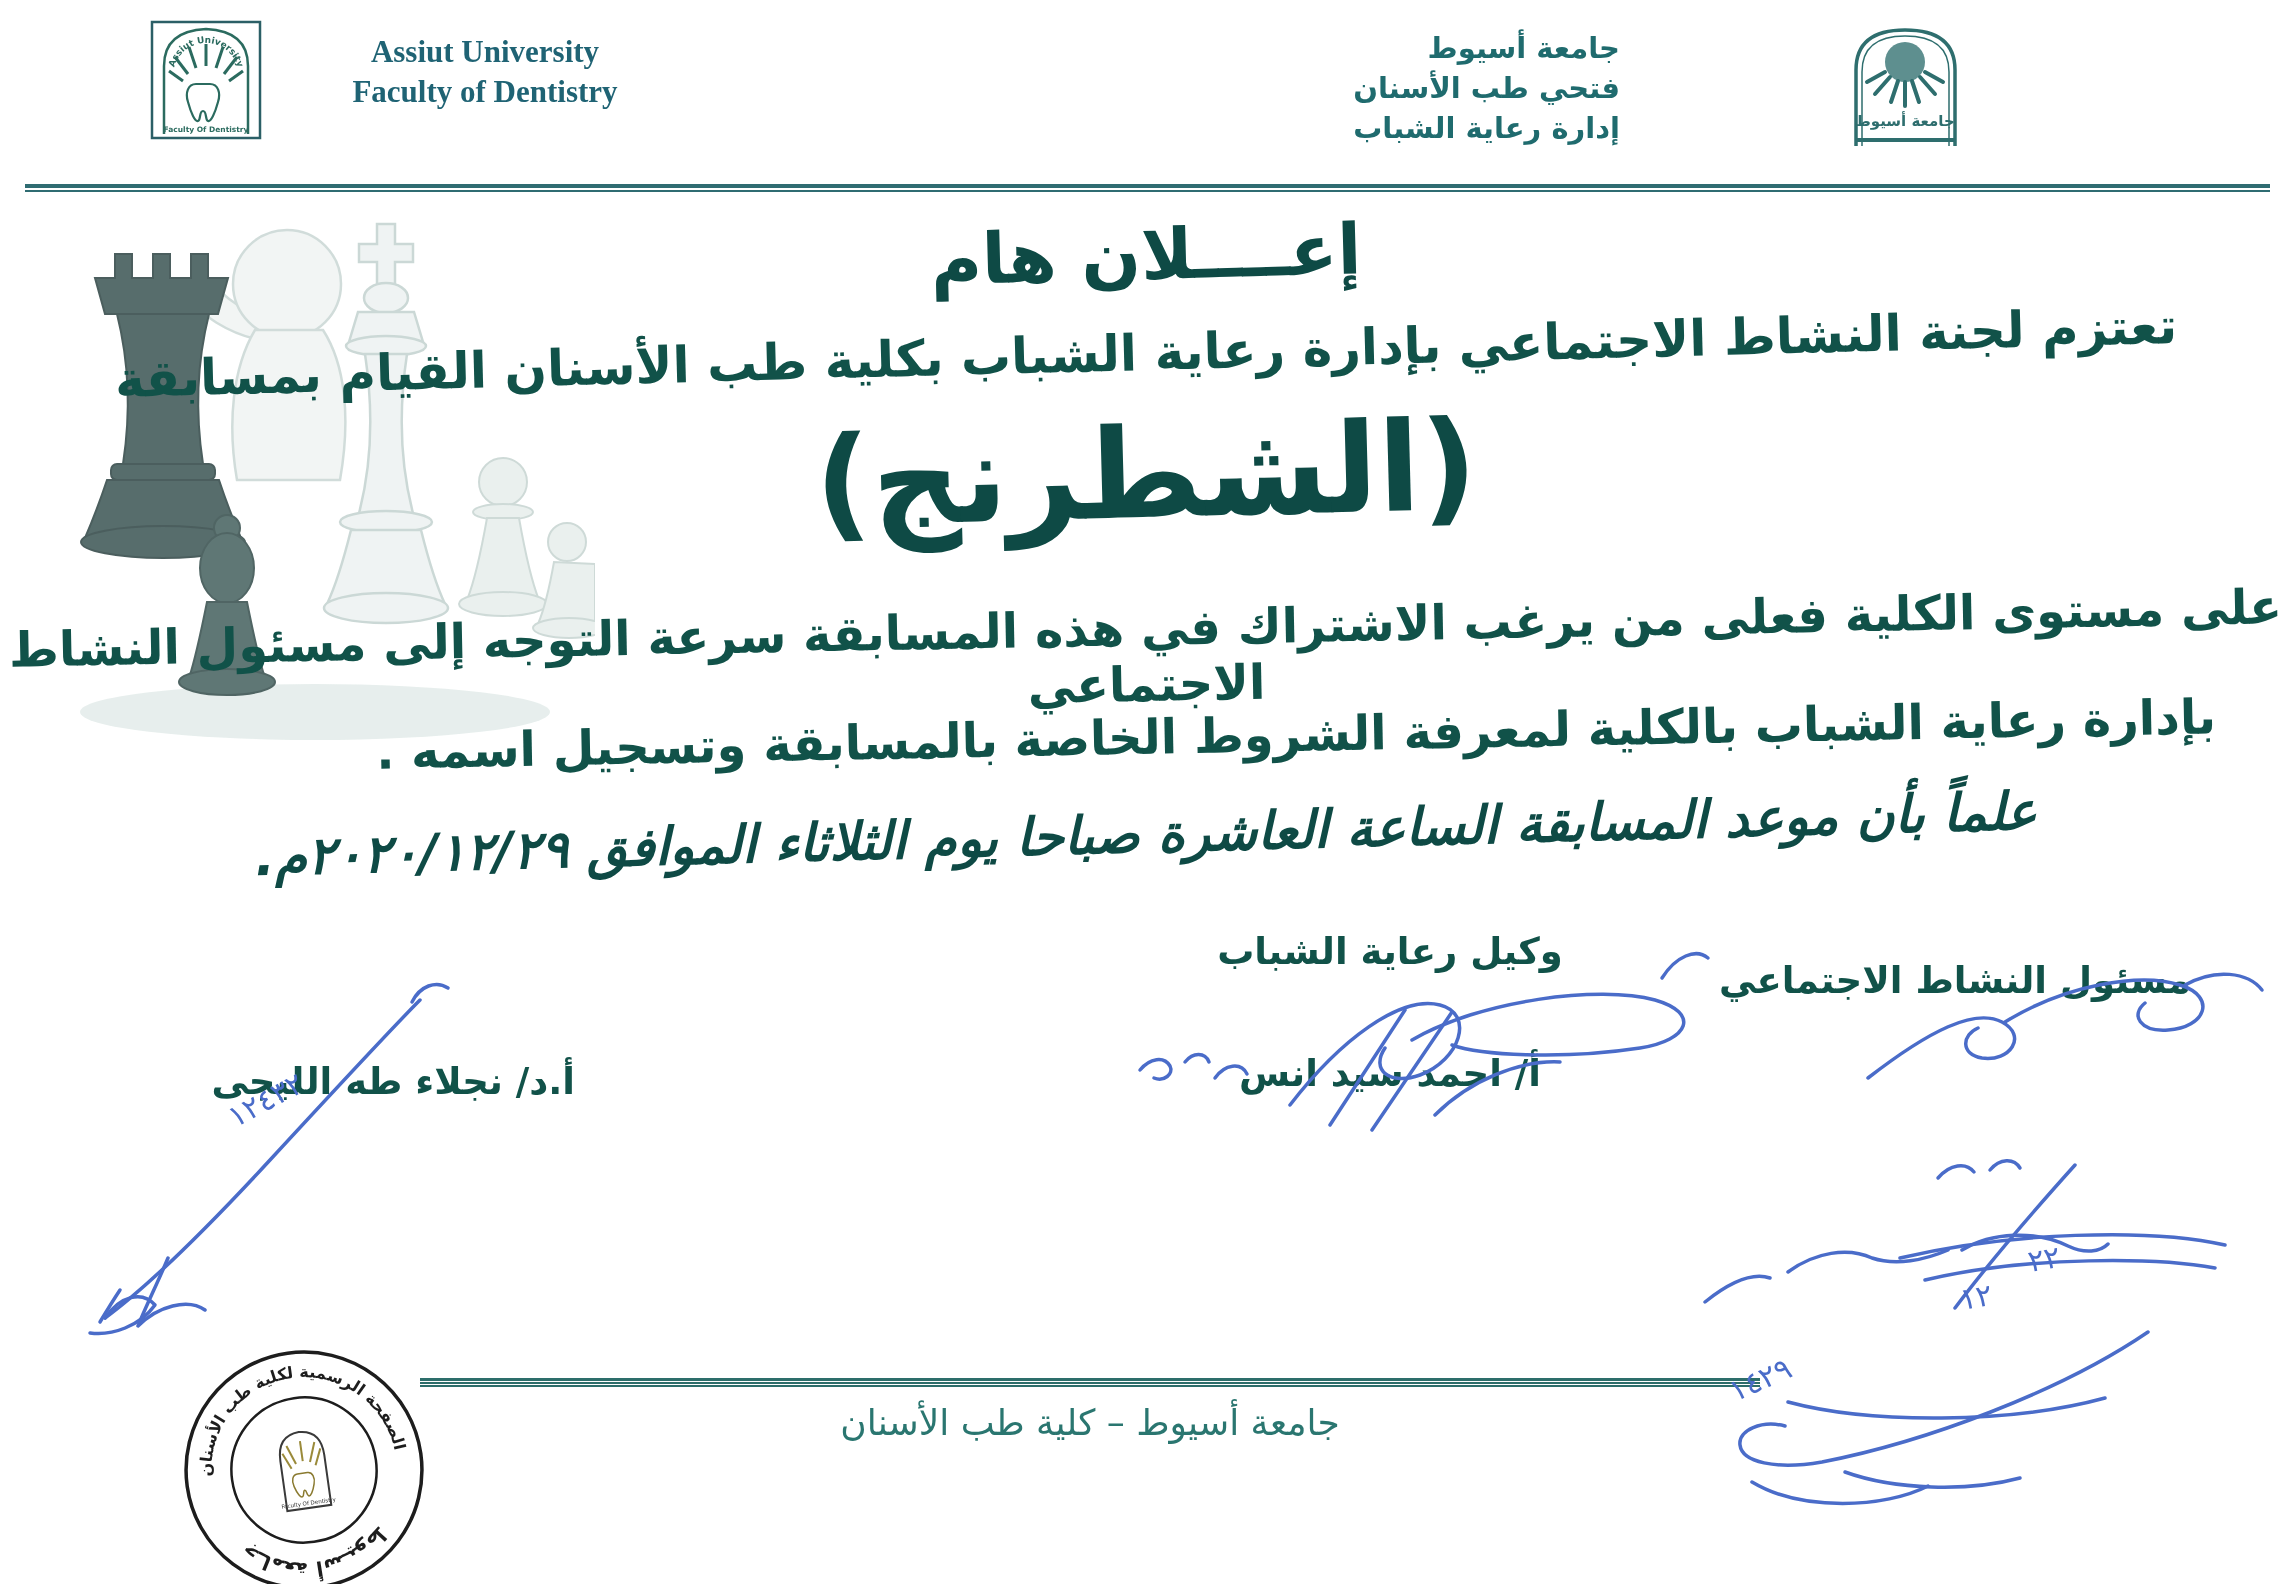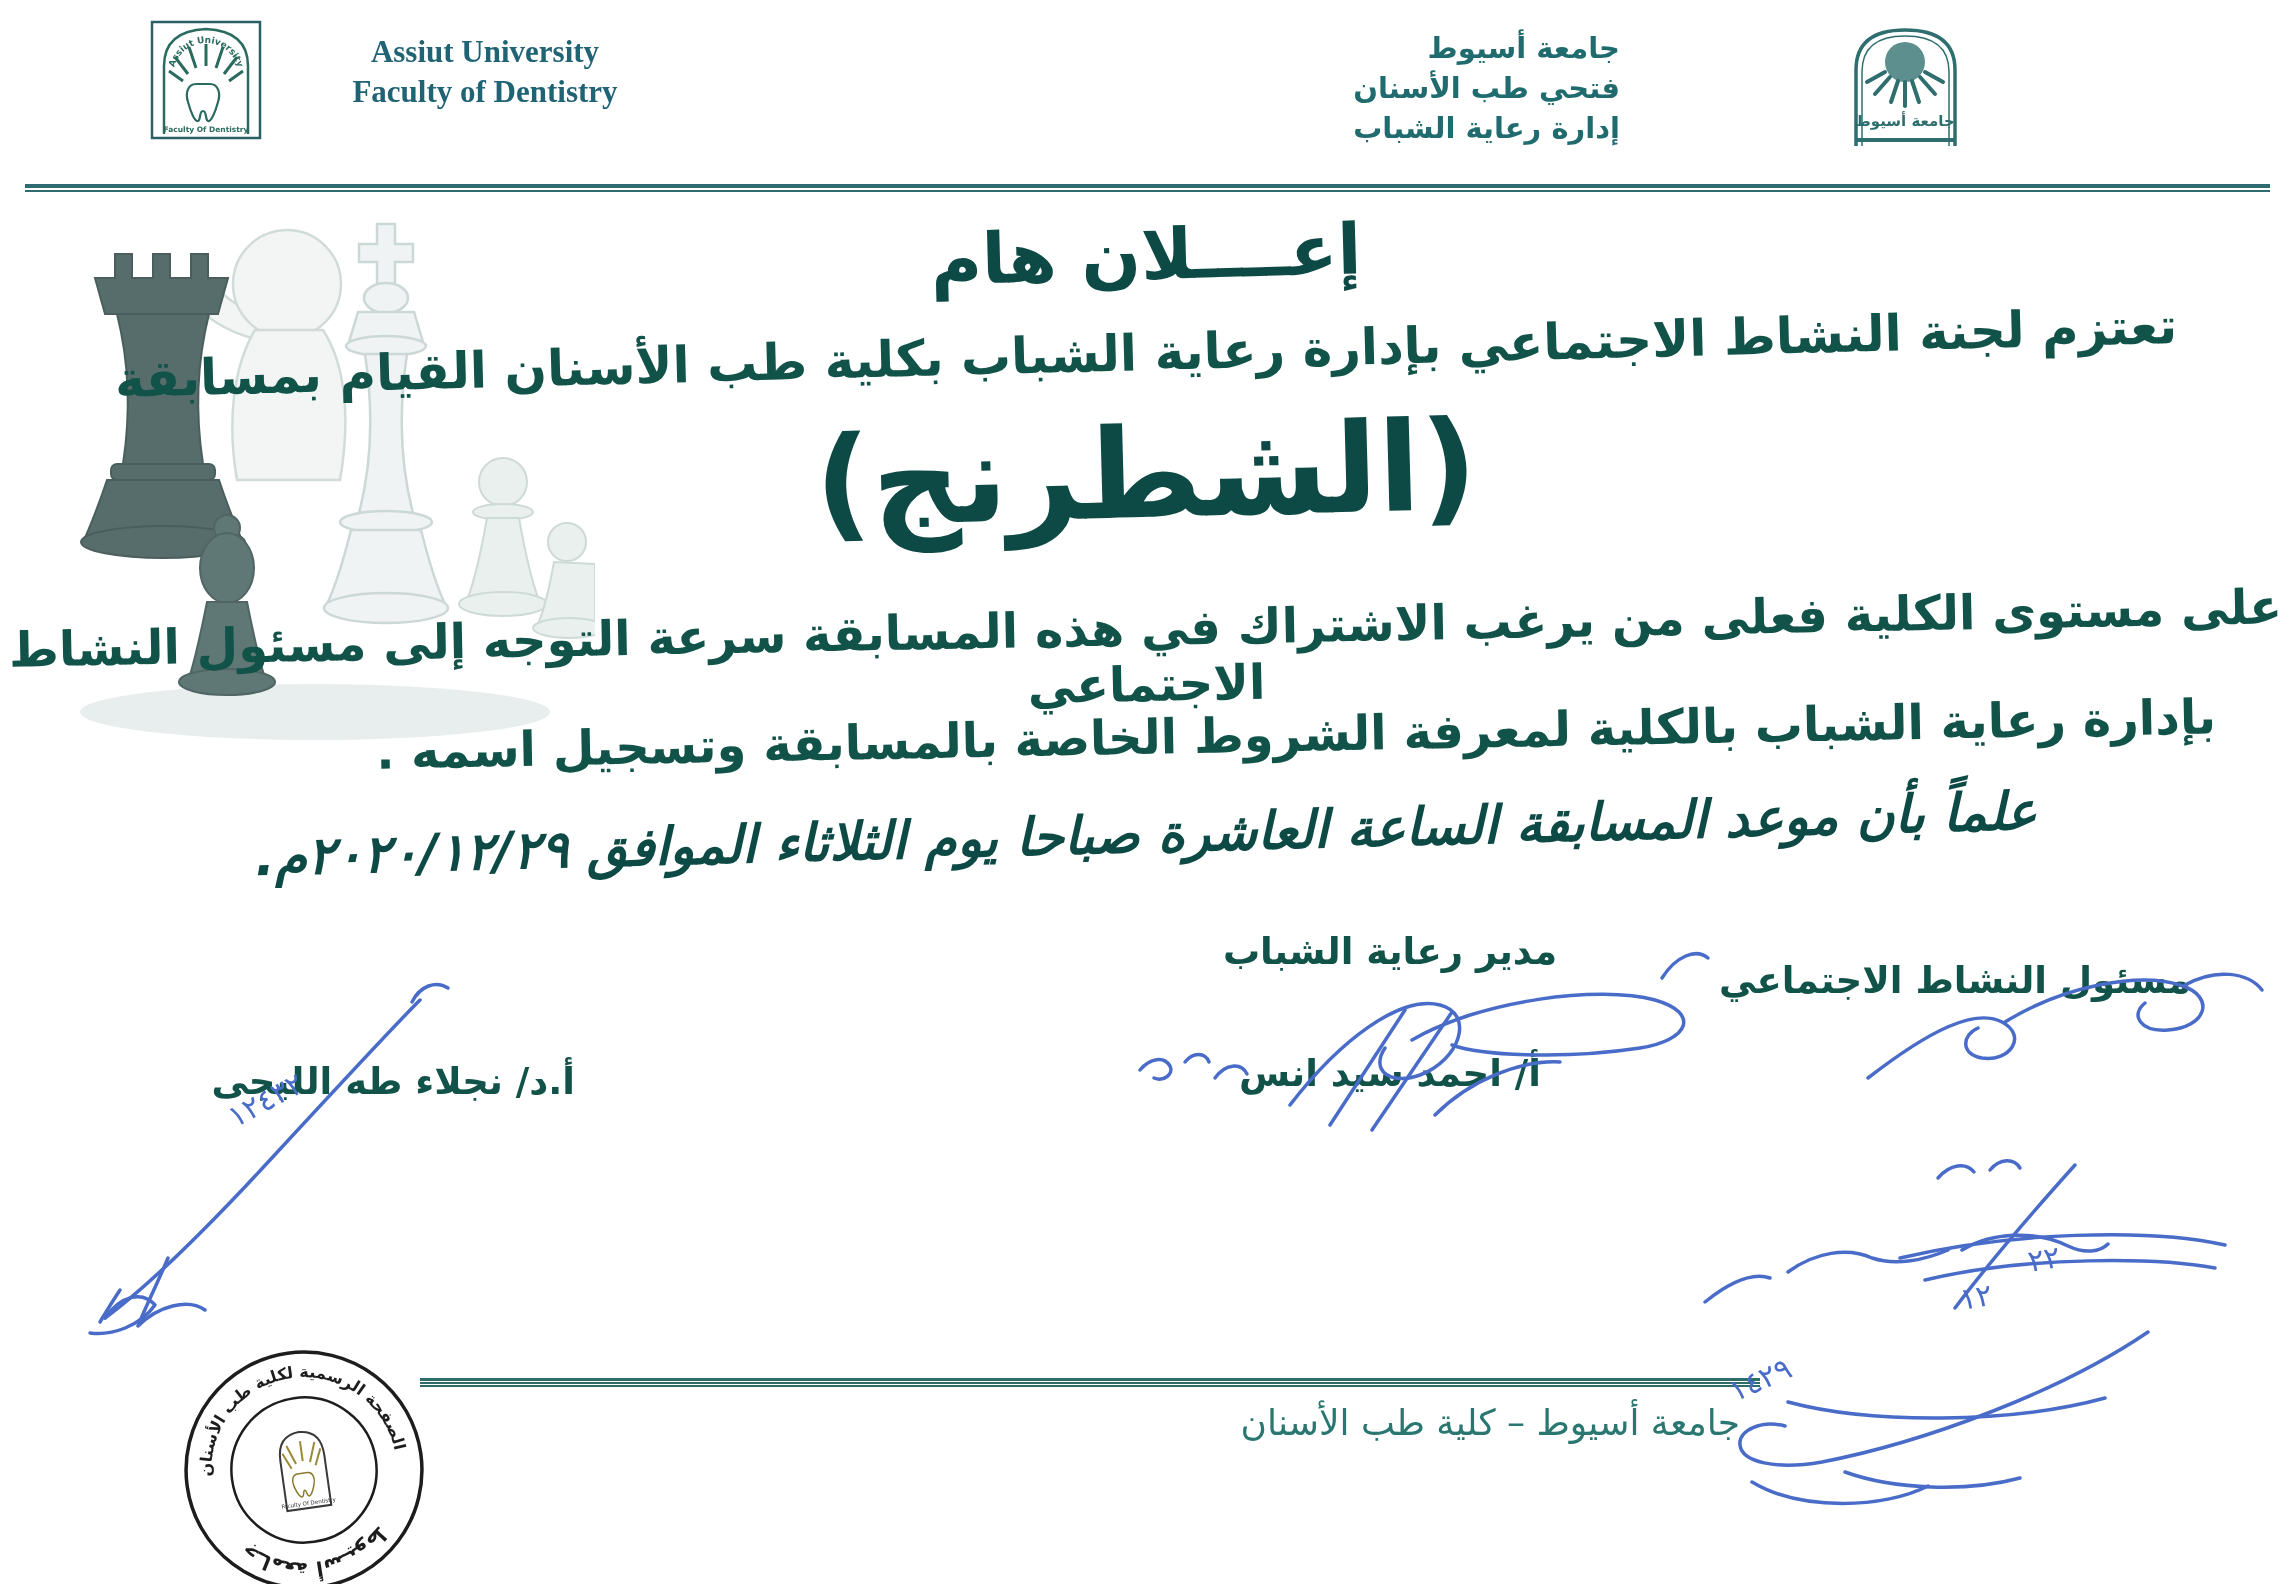--- a/index.html
+++ b/index.html
@@ -124,21 +124,21 @@
   <div class="abs ar center tilt" style="left:0;top:402px;width:2292px;font-size:124px;z-index:5;color:#0e4a45;">(الشطرنج)</div>
 
   <div class="abs ar center tilt-sm" style="left:0;top:600px;width:2292px;font-size:48px;z-index:5;">على مستوى الكلية فعلى من يرغب الاشتراك في هذه المسابقة سرعة التوجه إلى مسئول النشاط الاجتماعي</div>
 
   <div class="abs ar center tilt-sm" style="left:300px;top:706px;width:1992px;font-size:48px;z-index:5;">بإدارة رعاية الشباب بالكلية لمعرفة الشروط الخاصة بالمسابقة وتسجيل اسمه .</div>
 
   <div class="abs ar center tilt" style="left:0;top:804px;width:2292px;font-size:52px;font-style:italic;z-index:5;color:#0e4a45;">علماً بأن موعد المسابقة الساعة العاشرة صباحا يوم الثلاثاء الموافق  ٢٠٢٠/١٢/٢٩م.</div>
 
   <div class="abs ar center" style="left:1620px;top:932px;width:670px;font-size:37px;margin-top:27px;">مسئول النشاط الاجتماعي</div>
 
-  <div class="abs ar center" style="left:1055px;top:930px;width:670px;font-size:37px;">مدير رعاية الشباب</div>
+  <div class="abs ar center" style="left:1055px;top:930px;width:670px;font-size:37px;">وكيل رعاية الشباب</div>
   <div class="abs ar center" style="left:1055px;top:1052px;width:670px;font-size:37px;">أ/ احمد سيد انس</div>
 
   <div class="abs ar center" style="left:35px;top:1060px;width:540px;font-size:37px;text-align:right;">أ.د/ نجلاء طه الليجى</div>
 
   <svg class="abs" style="left:0;top:0;z-index:6" width="2292" height="1584" viewBox="0 0 2292 1584">
 
     <g class="sig-blue">
       <path d="M1662 978 c14 -22 34 -30 46 -20"></path>
       <path d="M1290 1105 C1340 1040 1400 995 1440 1005 C1475 1014 1460 1060 1420 1075 C1390 1086 1370 1070 1385 1048"></path>
       <path d="M1412 1040 C1480 1000 1600 985 1655 1000 C1700 1013 1690 1040 1640 1048 C1560 1060 1480 1055 1452 1045"></path>
@@ -207,15 +207,15 @@
         <line x1="113" y1="122" x2="106" y2="106"></line>
         <line x1="137" y1="122" x2="144" y2="106"></line>
       </g>
       <path d="M118 128 C113 128 111 134 113 140 C115 147 118 152 120 151 C122 150 121 145 123 145 C125 145 124 150 126 151 C128 152 131 147 133 140 C135 134 133 128 128 128 Z" fill="#ffffff" stroke="#8a7a30" stroke-width="1.5"></path>
       <text x="125" y="160" font-size="5.5" text-anchor="middle" fill="#333333">Faculty Of Dentistry</text>
     </g>
   </svg>
 
   <div class="abs rule3" style="left:420px;top:1378px;width:1340px;height:9px;"></div>
 
-  <div class="abs ar center" style="left:440px;top:1402px;width:1300px;font-size:36px;font-weight:normal;color:#2a7670;text-align:right;">جامعة أسيوط – كلية طب الأسنان</div>
+  <div class="abs ar center" style="left:440px;top:1402px;width:1300px;font-size:36px;font-weight:normal;color:#2a7670;">جامعة أسيوط – كلية طب الأسنان</div>
 
 </div>
 
 </body></html>

